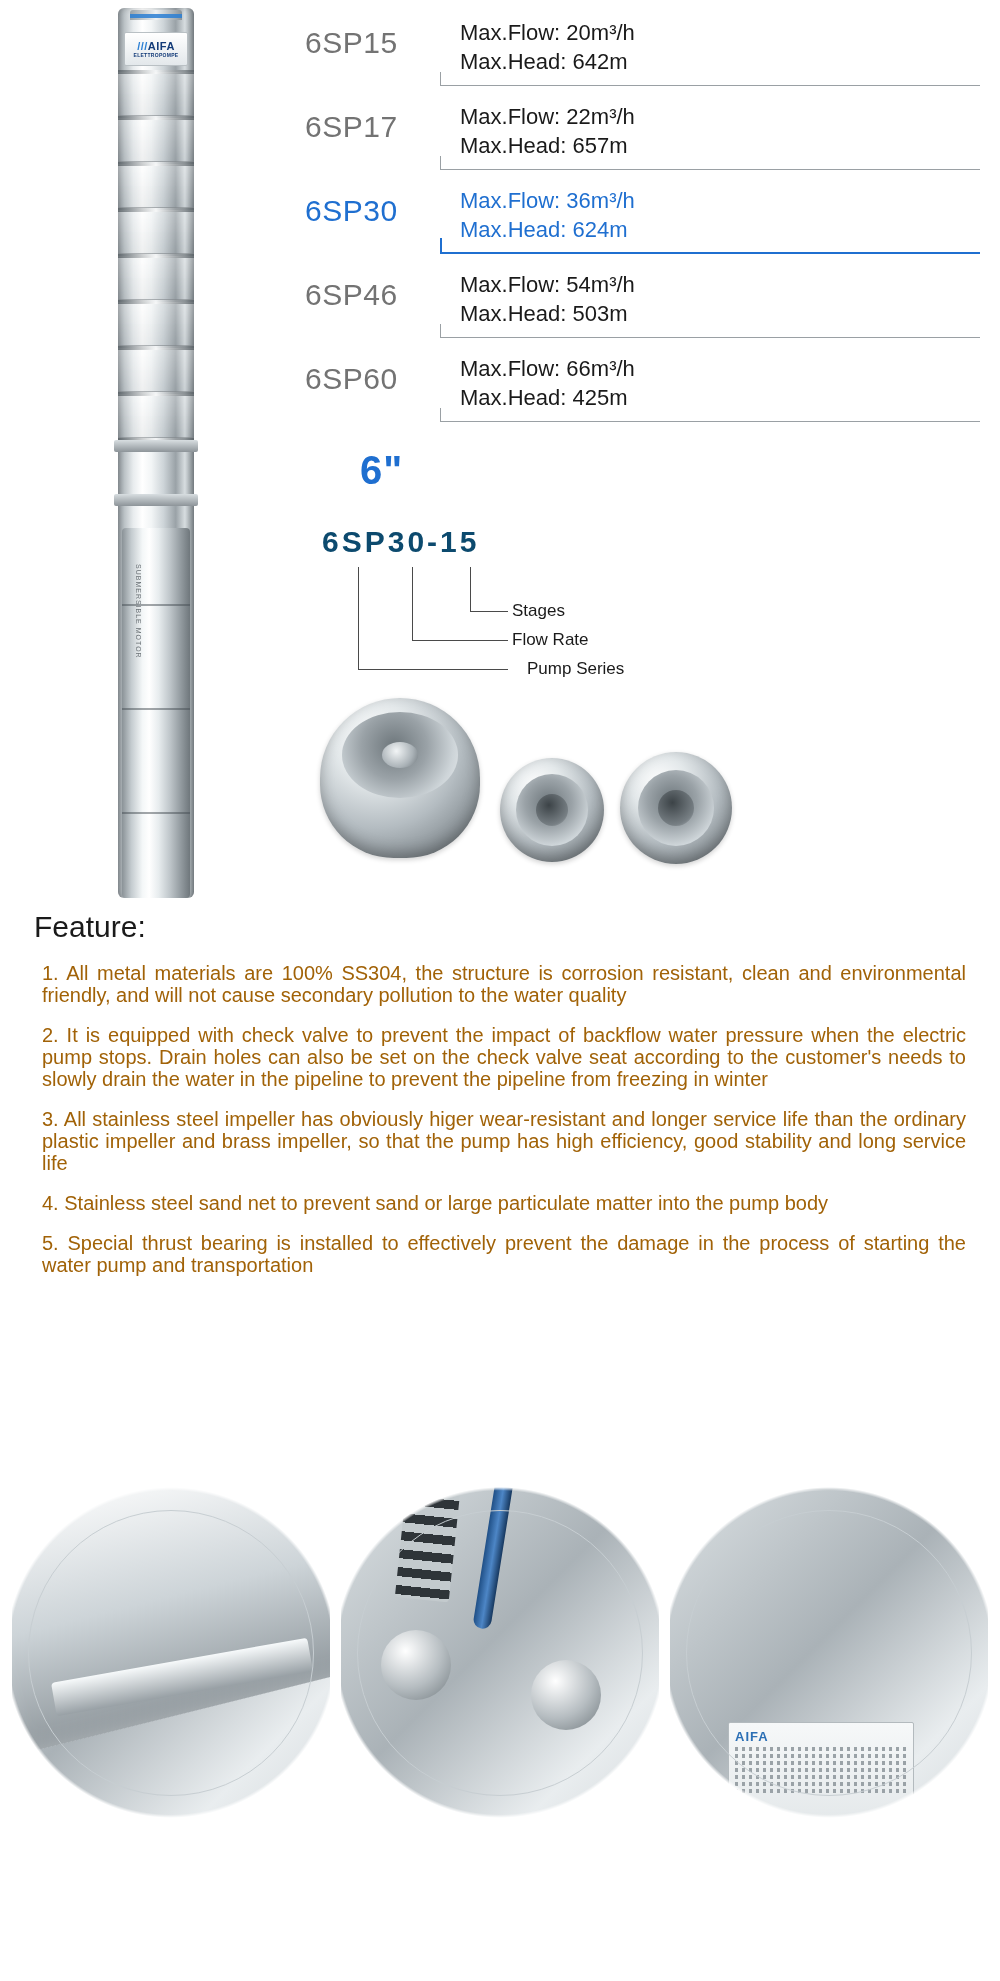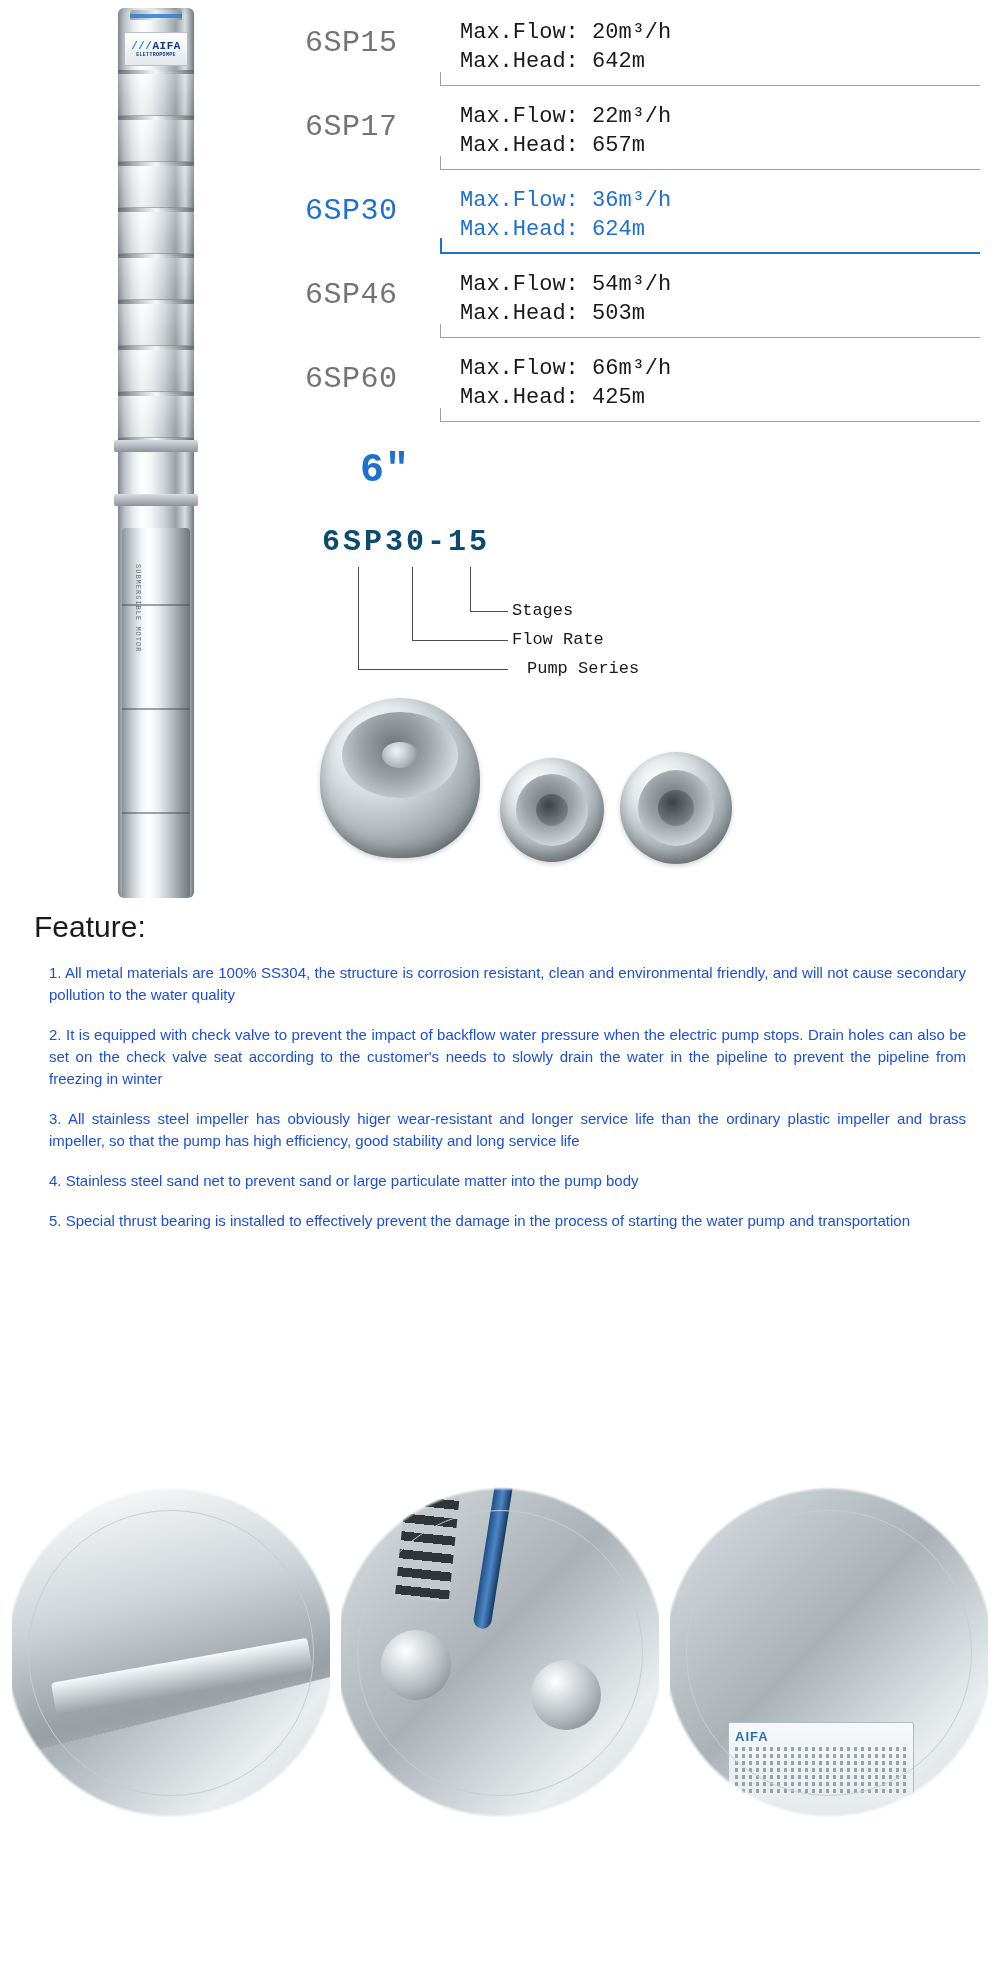--- a/index.html
+++ b/index.html
@@ -15,21 +15,20 @@
     width: 1000px;
     height: 1981px;
     overflow: hidden;
   }
 
   
   .top {
     position: relative;
     width: 820px;
     height: 900px;
-    font-family: Liberation Mono, monospace;
   }
 
   
   .pump-wrap {
     position: absolute;
     left: 100px;
     top: 8px;
     width: 110px;
     height: 890px;
   }
@@ -270,24 +269,24 @@
     width: 1000px;
     padding: 10px 34px 0 34px;
   }
   .feature-title {
     font-size: 30px;
     color: #1a1a1a;
     margin: 0 0 18px 0;
     font-weight: normal;
   }
   .feature p {
-    font-size: 15px;
+    font-size: 20px;
     line-height: 22px;
-    color: #1d4ed8;
-    margin: 0 0 18px 15px;
+    color: #a16207;
+    margin: 0 0 18px 8px;
     text-align: justify;
   }
 
   
   .photos {
     position: absolute;
     left: 0;
     top: 1330px;
     width: 1000px;
     height: 651px;

